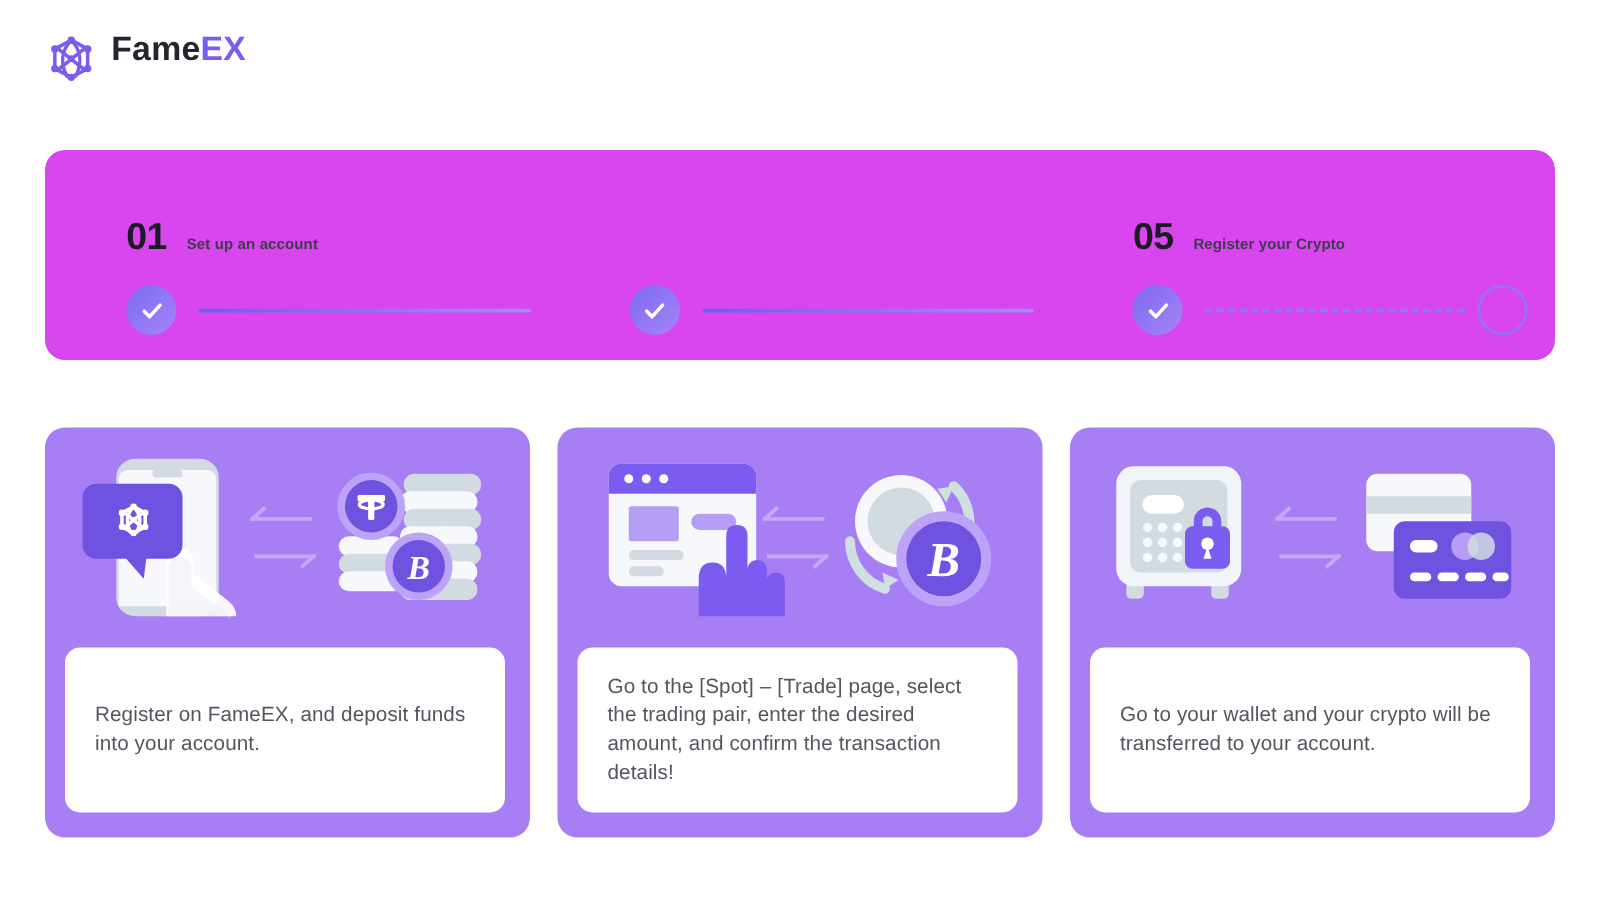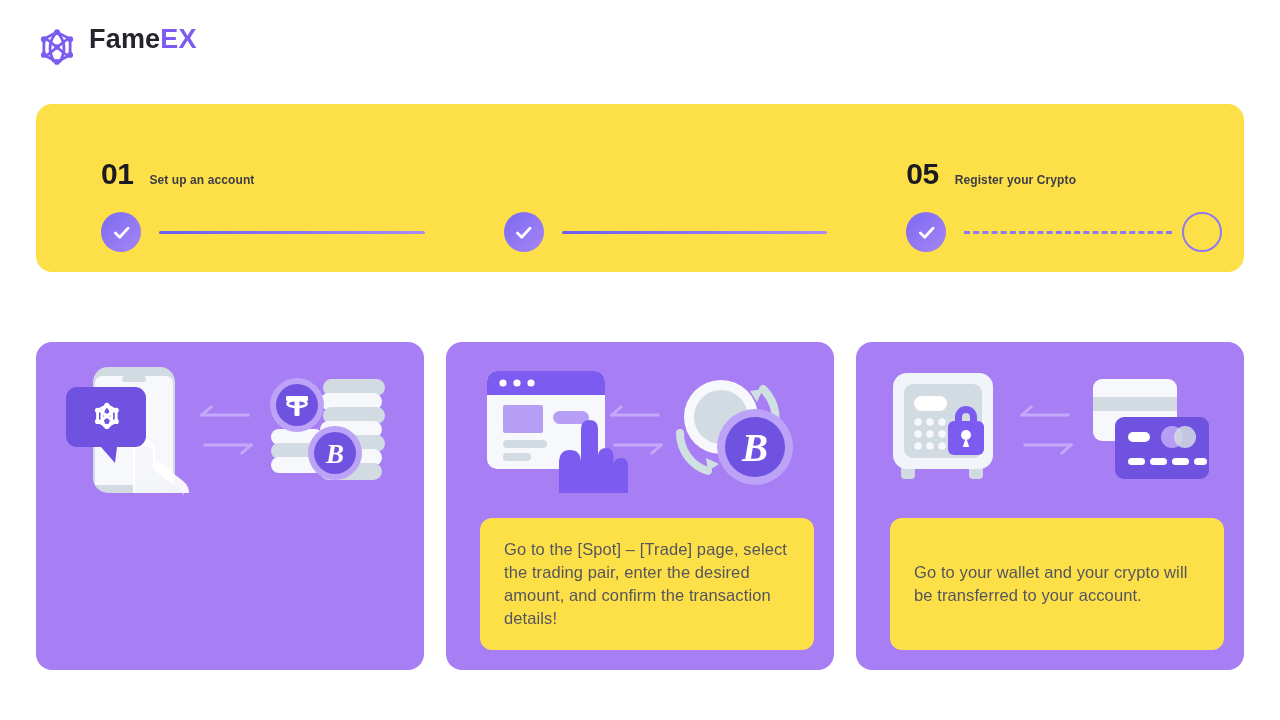--- a/index.html
+++ b/index.html
@@ -19,23 +19,23 @@
   .brand-mark { width: 42px; height: 42px; display: block; }
   .brand-text {
     font-size: 27px; font-weight: bold; letter-spacing: .2px;
     line-height: 1;
   }
   .brand-text .fame { color: #24242c; }
   .brand-text .ex { color: #7c5cf0; }
 
   
   .steps-panel {
-    position: absolute; left: 36px; top: 104px;
+    position: absolute; left: 36px; top: 120px;
     width: 1208px; height: 168px;
-    background: #fde047; border-radius: 16px;
+    background: #d946ef; border-radius: 16px;
   }
   .steps-row {
     position: absolute; left: 0; top: 0; right: 0; bottom: 0;
     display: flex;
   }
   .step { position: relative; flex: 1 1 0; }
   .step-head {
     position: absolute; top: 53px; left: 65px;
     display: flex; align-items: baseline; gap: 16px;
     white-space: nowrap;
@@ -81,22 +81,22 @@
     flex: 1 1 0; border-radius: 16px;
     background: #a87ef5;
     position: relative;
     display: flex; flex-direction: column;
   }
   .card-illus {
     height: 176px; display: flex; align-items: center; justify-content: center;
   }
   .card-illus svg { display: block; }
   .card-note {
-    margin: 0 20px 20px 34px; flex: 1 1 auto;
-    background: #fde047; border-radius: 12px;
+    margin: 0 20px 20px 16px; flex: 1 1 auto;
+    background: #ffffff; border-radius: 12px;
     display: flex; align-items: center;
     padding: 14px 24px;
   }
   .card-note p {
     font-size: 16.5px; line-height: 1.38; color: #55555f;
     letter-spacing: .1px;
   }
 </style>
 </head>
 <body>
@@ -243,20 +243,23 @@
             <ellipse cx="232" cy="38.5" rx="9.5" ry="3.6" fill="none" stroke="#ffffff" stroke-width="2.6"></ellipse>
           </g>
 
           <g>
             <circle cx="270" cy="88" r="27" fill="#bda3f8"></circle>
             <circle cx="270" cy="88" r="21" fill="#6f52e0"></circle>
             <text x="270" y="98" text-anchor="middle" font-family="'Liberation Serif',serif" font-size="27" font-weight="bold" font-style="italic" fill="#ffffff">B</text>
           </g>
         </svg>
       </div>
+      <div class="card-note">
+        <p>Register on FameEX, and deposit funds into your account.</p>
+      </div>
     </div>
 
     <div class="card">
       <div class="card-illus">
         <svg viewBox="0 0 330 130" width="330" height="130" aria-hidden="true">
 
           <g>
             <rect x="12" y="6" width="118" height="98" rx="10" fill="#f6f8fb"></rect>
             <path d="M12 16 a10 10 0 0 1 10 -10 h98 a10 10 0 0 1 10 10 v14 h-118 z" fill="#7c5cf0"></path>
             <circle cx="28" cy="18" r="3.6" fill="#ffffff"></circle>

